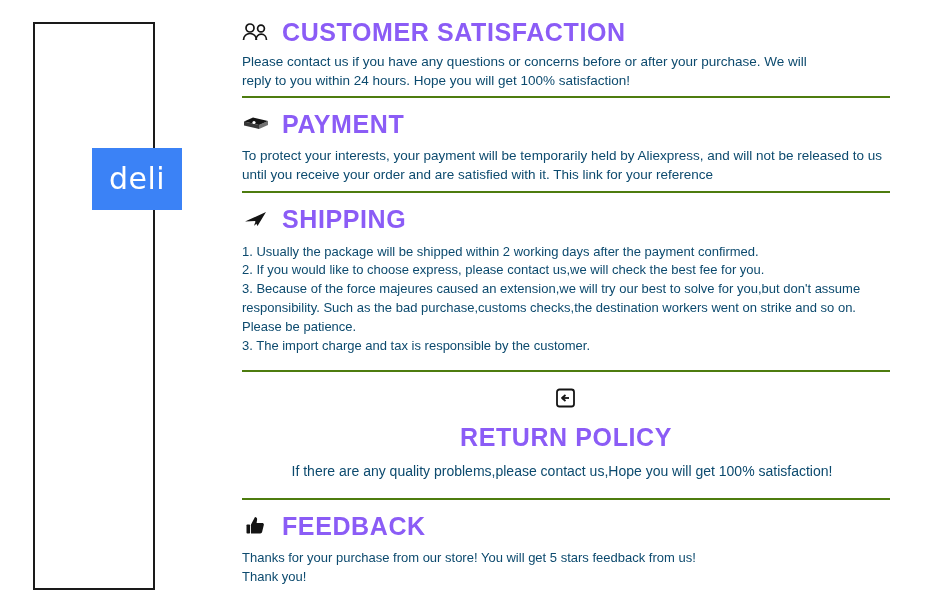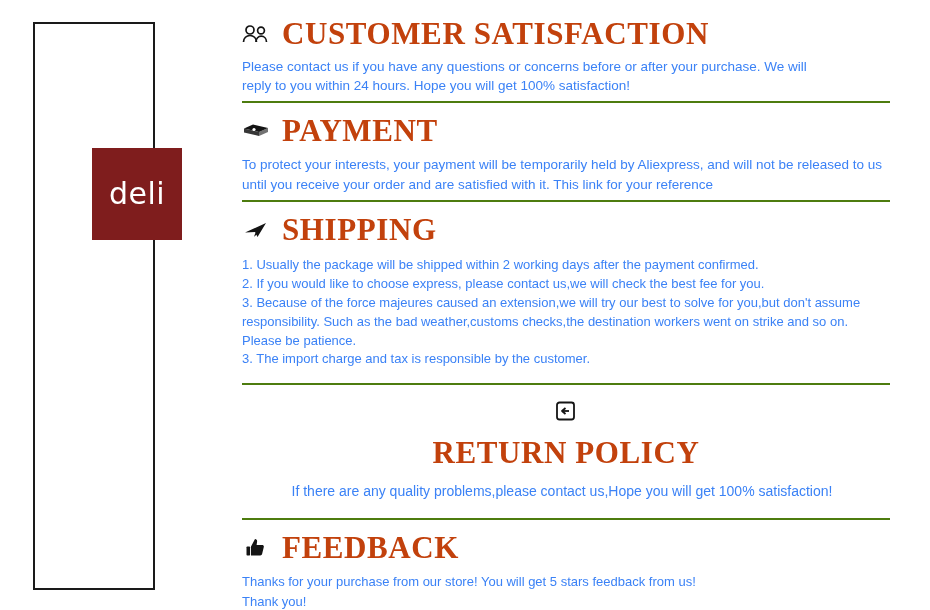--- a/index.html
+++ b/index.html
@@ -35,22 +35,22 @@
     width: 122px;
     height: 568px;
     border: 2px solid #1a1a1a;
     box-sizing: border-box;
   }
   .brand-logo {
     position: absolute;
     left: 92px;
     top: 148px;
     width: 90px;
-    height: 92px;
-    background: #7f1d1d;
+    height: 62px;
+    background: #3b82f6;
     display: flex;
     align-items: center;
     justify-content: center;
   }
   .brand-logo-text {
     color: #ffffff;
     font-size: 30px;
     font-weight: 400;
     letter-spacing: 0.5px;
     font-family: "DejaVu Sans", sans-serif;
@@ -82,32 +82,32 @@
     width: 28px;
     height: 28px;
     flex: 0 0 28px;
     display: flex;
     align-items: center;
     justify-content: center;
     color: #141414;
   }
   .sec-icon svg { display: block; }
   .sec-title {
-    font-size: 31px;
+    font-size: 25px;
     font-weight: 700;
     letter-spacing: 0.6px;
     line-height: 1.05;
-    color: #c2410c;
-    font-family: Liberation Serif, serif;
+    color: #8b5cf6;
+    font-family: Liberation Sans, sans-serif;
   }
 
   .sec-body {
     font-size: 13.5px;
     line-height: 1.42;
-    color: #3b82f6;
+    color: #0c4a6e;
     max-width: 640px;
   }
   .sec-body .line { display: block; }
 
   .body-wide { max-width: 660px; }
   .body-shipping { max-width: 650px; font-size: 13px; line-height: 1.45; }
   .body-return { font-size: 14px; padding-top: 8px; text-align: center; }
   .body-feedback { font-size: 13px; line-height: 1.5; }
 
   
@@ -176,21 +176,21 @@
             <path d="M2 13.5l21-9.5-8.5 14-2.4-5.1z" fill="#141414"></path>
             <path d="M11 17.8l1.6-4.4 2.2 1.3z" fill="#141414"></path>
           </svg>
         </span>
         <div class="sec-title">SHIPPING</div>
       </div>
       <div class="sec-body body-shipping">
         <span class="line">1. Usually the package will be shipped within 2 working days after the payment confirmed.</span>
         <span class="line">2. If you would like to choose express, please contact us,we will check the best fee for you.</span>
         <span class="line">3. Because of the force majeures caused an extension,we will try our best to solve for you,but  don't assume</span>
-        <span class="line">responsibility. Such as the bad weather,customs checks,the destination workers went on strike and so on.</span>
+        <span class="line">responsibility. Such as the bad purchase,customs checks,the destination workers went on strike and so on.</span>
         <span class="line">Please be patience.</span>
         <span class="line">3. The import charge and tax is responsible by the customer.</span>
       </div>
     </div>
 
     <div class="section" id="sec-return">
       <div class="sec-head">
         <span class="sec-icon">
           <svg width="22" height="22" viewBox="0 0 22 22">
             <rect x="2" y="2.5" width="17" height="17" rx="2.5" fill="none" stroke="#141414" stroke-width="1.8"></rect>

